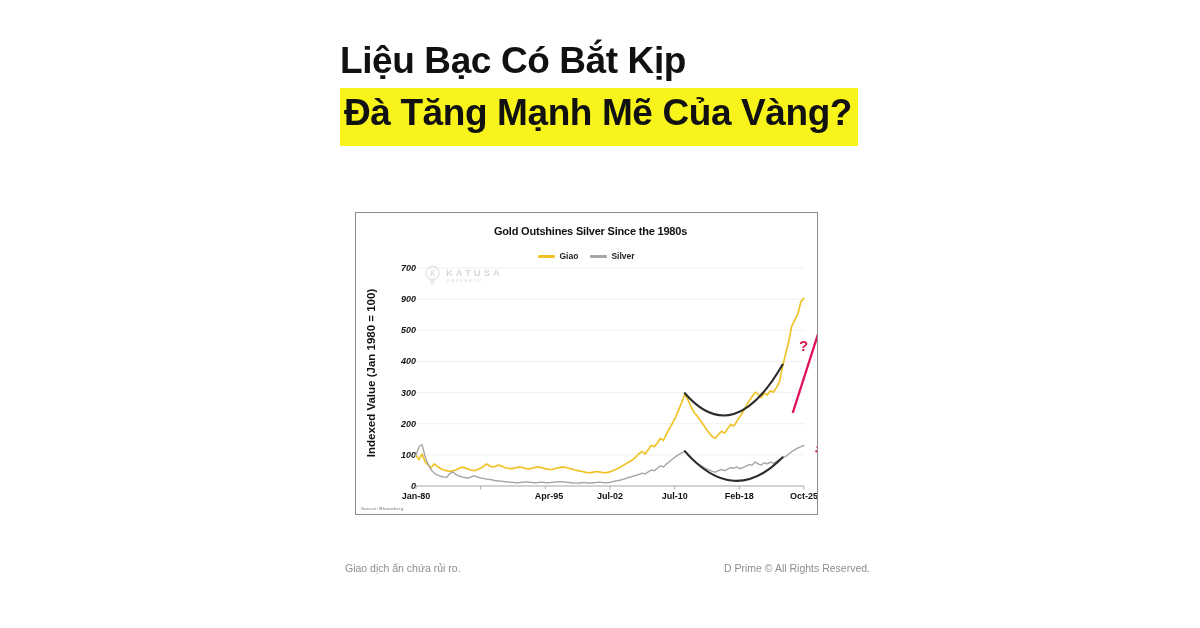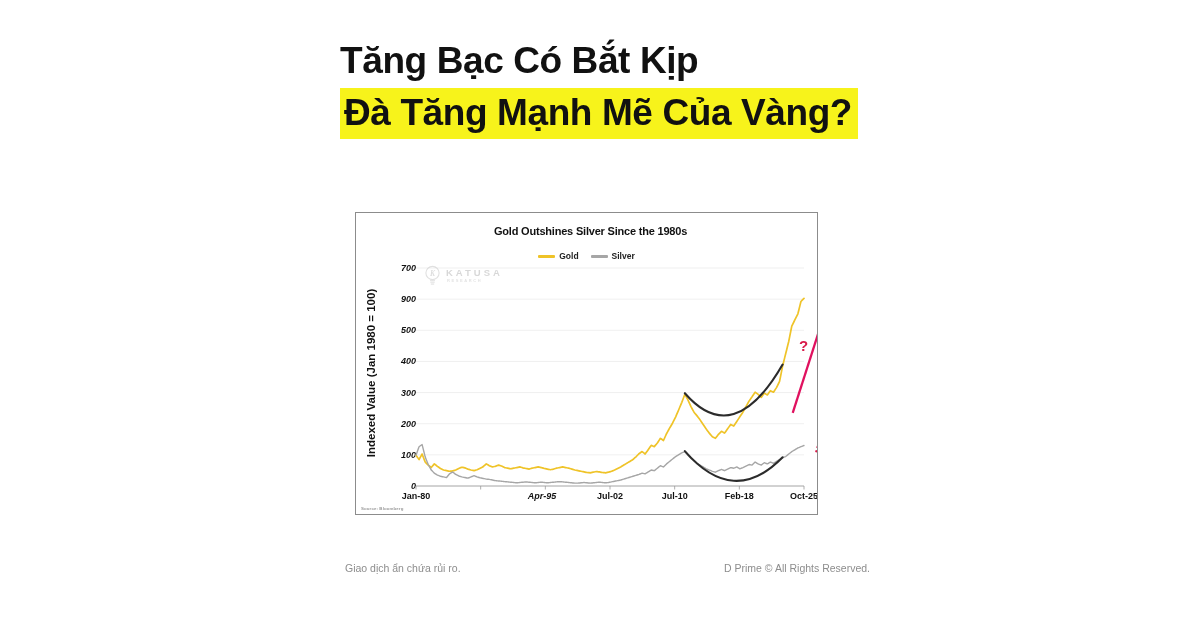--- a/index.html
+++ b/index.html
@@ -30,21 +30,21 @@
     line-height:0;
   }
   .head-line2{
     display:inline-block;
     font-size:37px;
     font-weight:700;
     color:#111111;
     letter-spacing:-0.4px;
     line-height:1.28;
     background:#F7F31B;
-    padding:1px 6px 3px 4px;
+    padding:1px 6px 10px 4px;
     white-space:nowrap;
   }
 
   
   #chart-card{
     position:absolute;
     left:355px; top:212px;
     width:463px; height:303px;
     background:#ffffff;
     border:1.5px solid #8c8c8c;
@@ -151,34 +151,34 @@
     right:330px; top:562px;
     font-size:10.5px;
     color:#8d8d8d;
     white-space:nowrap;
   }
 </style>
 </head>
 <body>
 
 <div id="headline">
-  <div class="head-line1">Tăng Bạc Có Bắt Kịp</div>
+  <div class="head-line1">Liệu Bạc Có Bắt Kịp</div>
   <div class="head-line2-wrap">
     <span class="head-line2">Đà Tăng Mạnh Mẽ Của Vàng?</span>
   </div>
 </div>
 
 <div id="chart-card">
 
   <div id="chart-title">Gold Outshines Silver Since the 1980s</div>
 
   <div id="chart-legend">
     <div class="legend-item">
       <span class="legend-swatch" id="sw-gold" style="background: rgb(239, 195, 40);"></span>
-      <span class="legend-label">Gold</span>
+      <span class="legend-label">Giao</span>
     </div>
     <div class="legend-item">
       <span class="legend-swatch" id="sw-silver" style="background: rgb(166, 166, 166);"></span>
       <span class="legend-label">Silver</span>
     </div>
   </div>
 
   <div id="plot-wrap">
 
     <div id="ylabel">
@@ -191,21 +191,21 @@
         <div class="ytick" style="top: 210.714px;">200</div>
         <div class="ytick" style="top: 179.571px;">300</div>
         <div class="ytick" style="top: 148.429px;">400</div>
         <div class="ytick" style="top: 117.286px;">500</div>
         <div class="ytick" style="top: 86.1429px;">900</div>
         <div class="ytick" style="top: 55px;">700</div>
       </div>
     <div id="xtick-row">
         <div class="xtick" style="left: 60px;">Jan-80</div>
         <div class="xtick" style="left: 124.667px; margin-top: 32px;">Aug-87</div>
-        <div class="xtick" style="left: 186px; font-style: italic;">Apr-95</div>
+        <div class="xtick" style="left: 193px;">Apr-95</div>
         <div class="xtick" style="left: 254px;">Jul-02</div>
         <div class="xtick" style="left: 318.667px; text-align: center;">Jul-10</div>
         <div class="xtick" style="left: 383.333px;">Feb-18</div>
         <div class="xtick" style="left: 448px;">Oct-25</div>
       </div>
 
     <svg id="plot-svg" width="463" height="303" viewBox="0 0 463 303" style="position:absolute;left:0;top:0;">
       <g id="gridlines">
           <line x1="60" x2="448" y1="273" y2="273" stroke="#9a9a9a" stroke-width="0.9"></line>
           <line x1="60" x2="448" y1="241.85714285714286" y2="241.85714285714286" stroke="#e8e8e8" stroke-width="0.7"></line>

